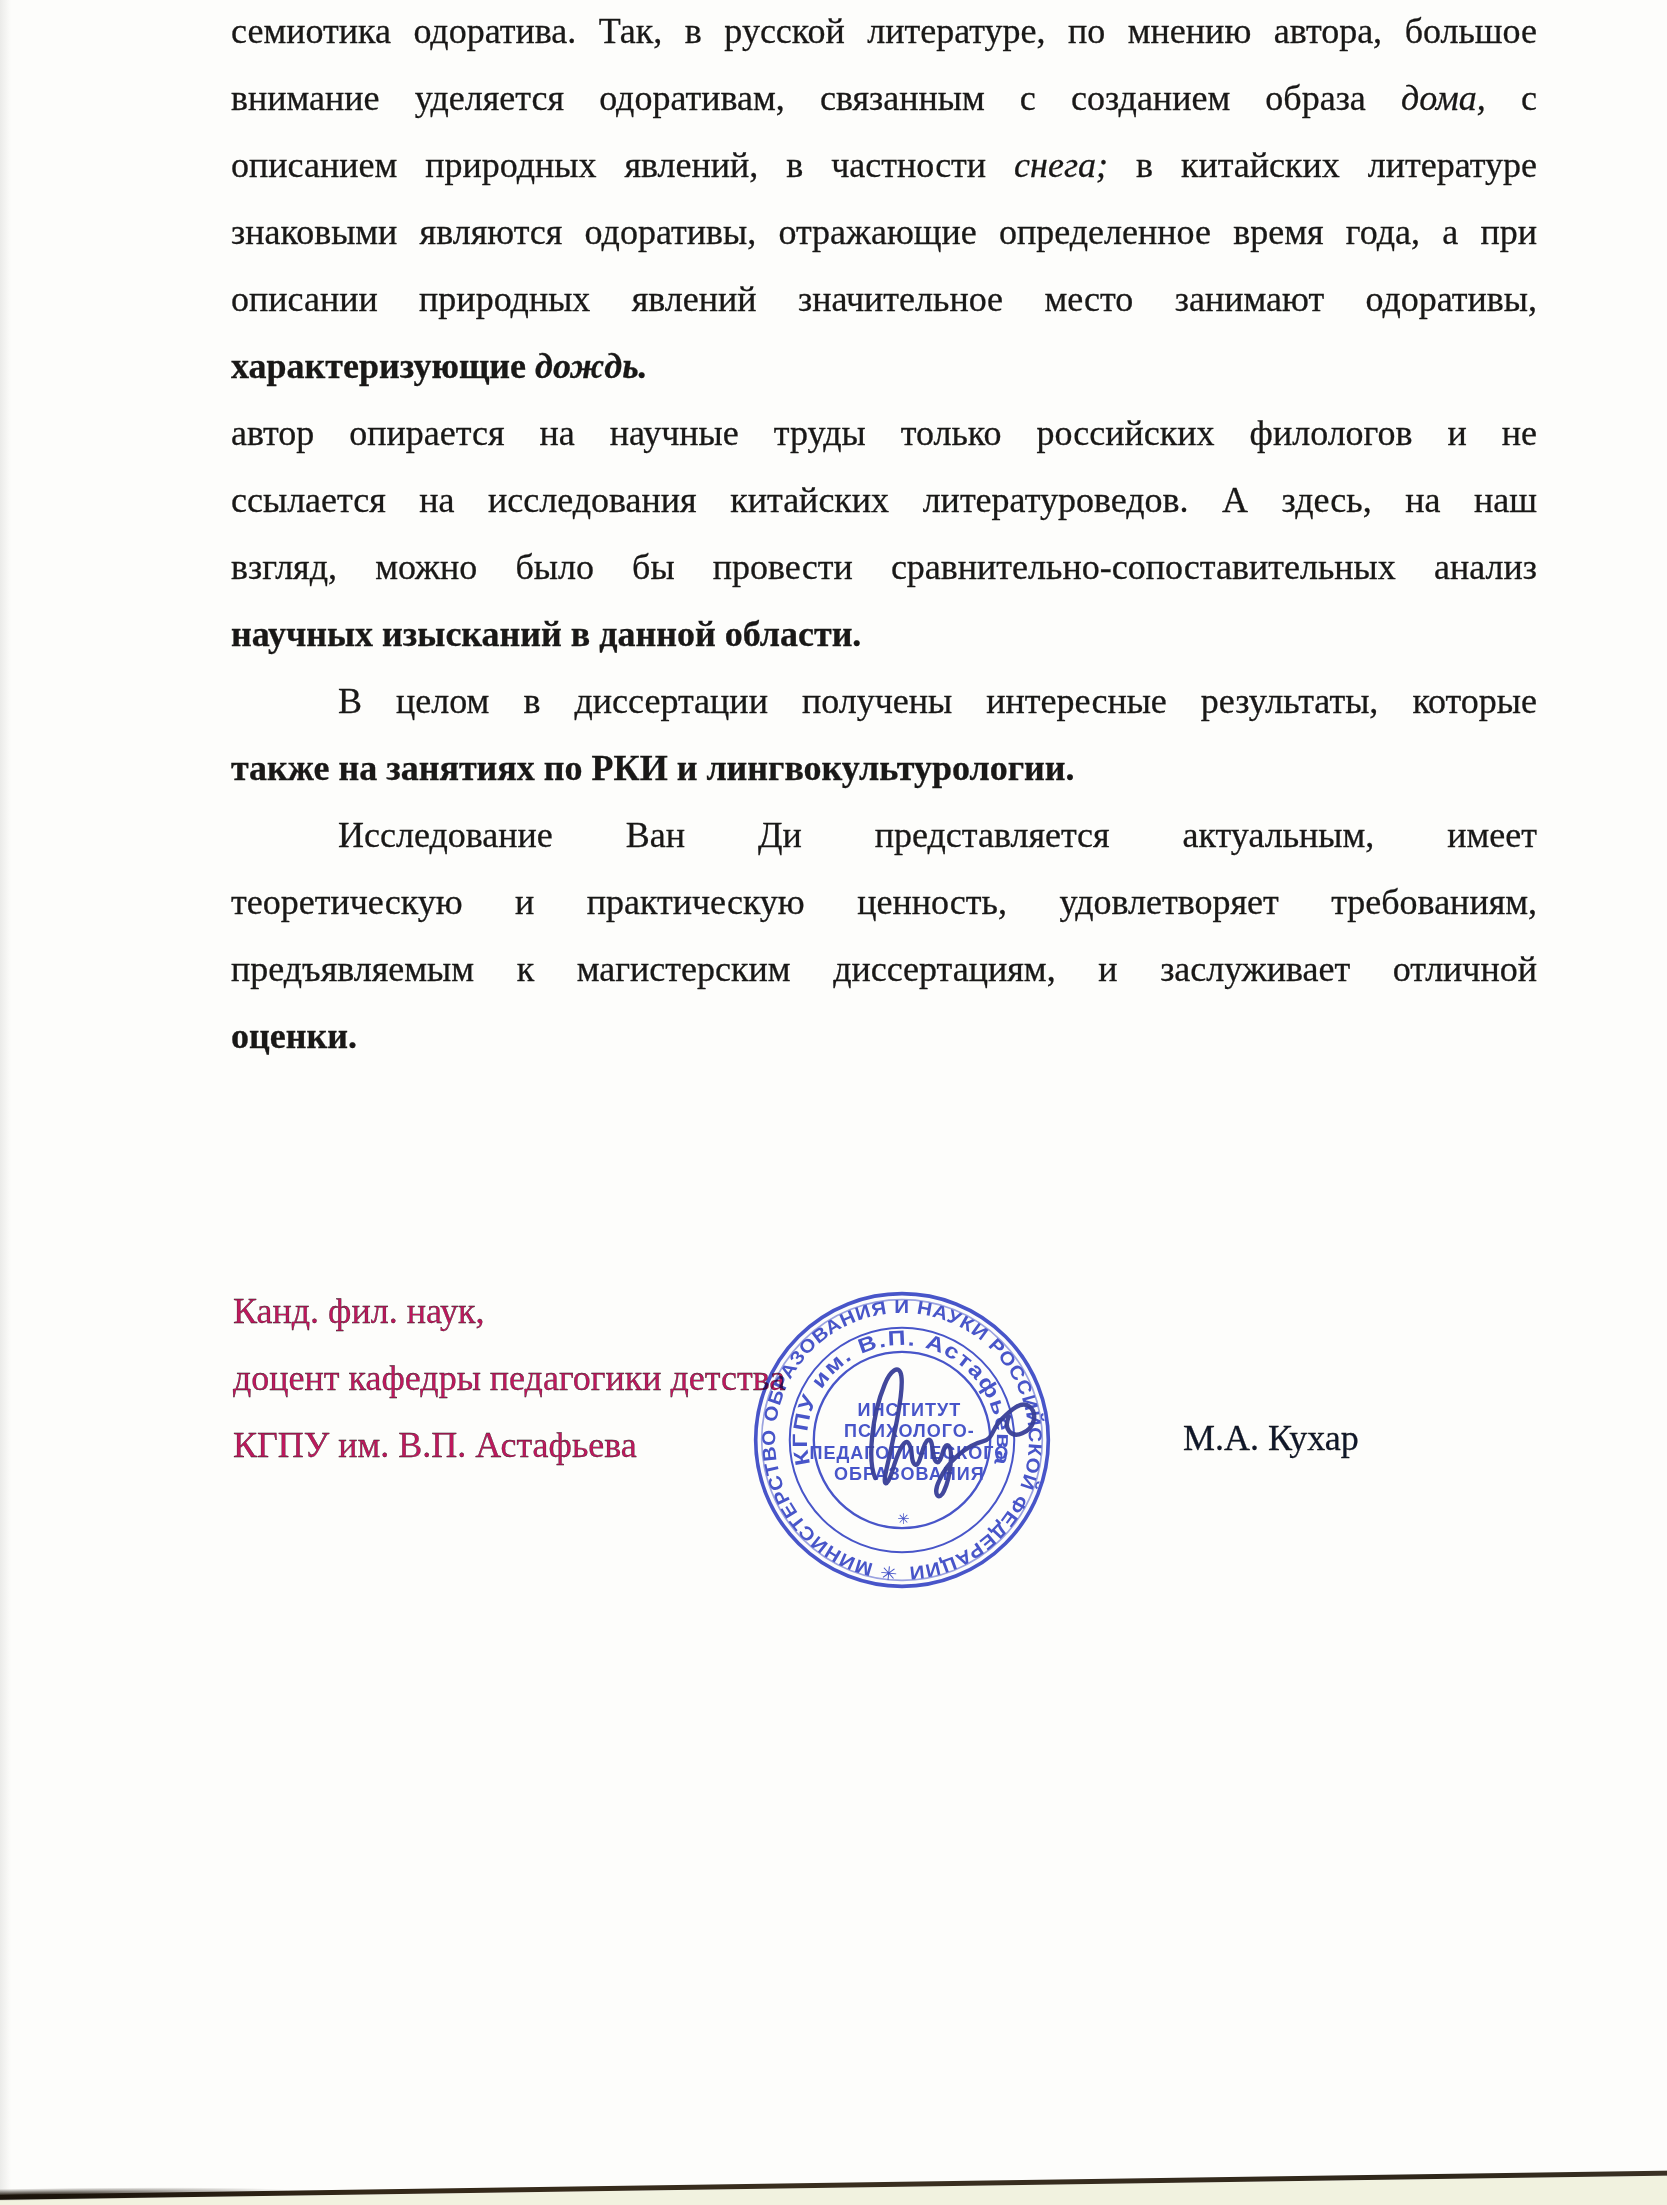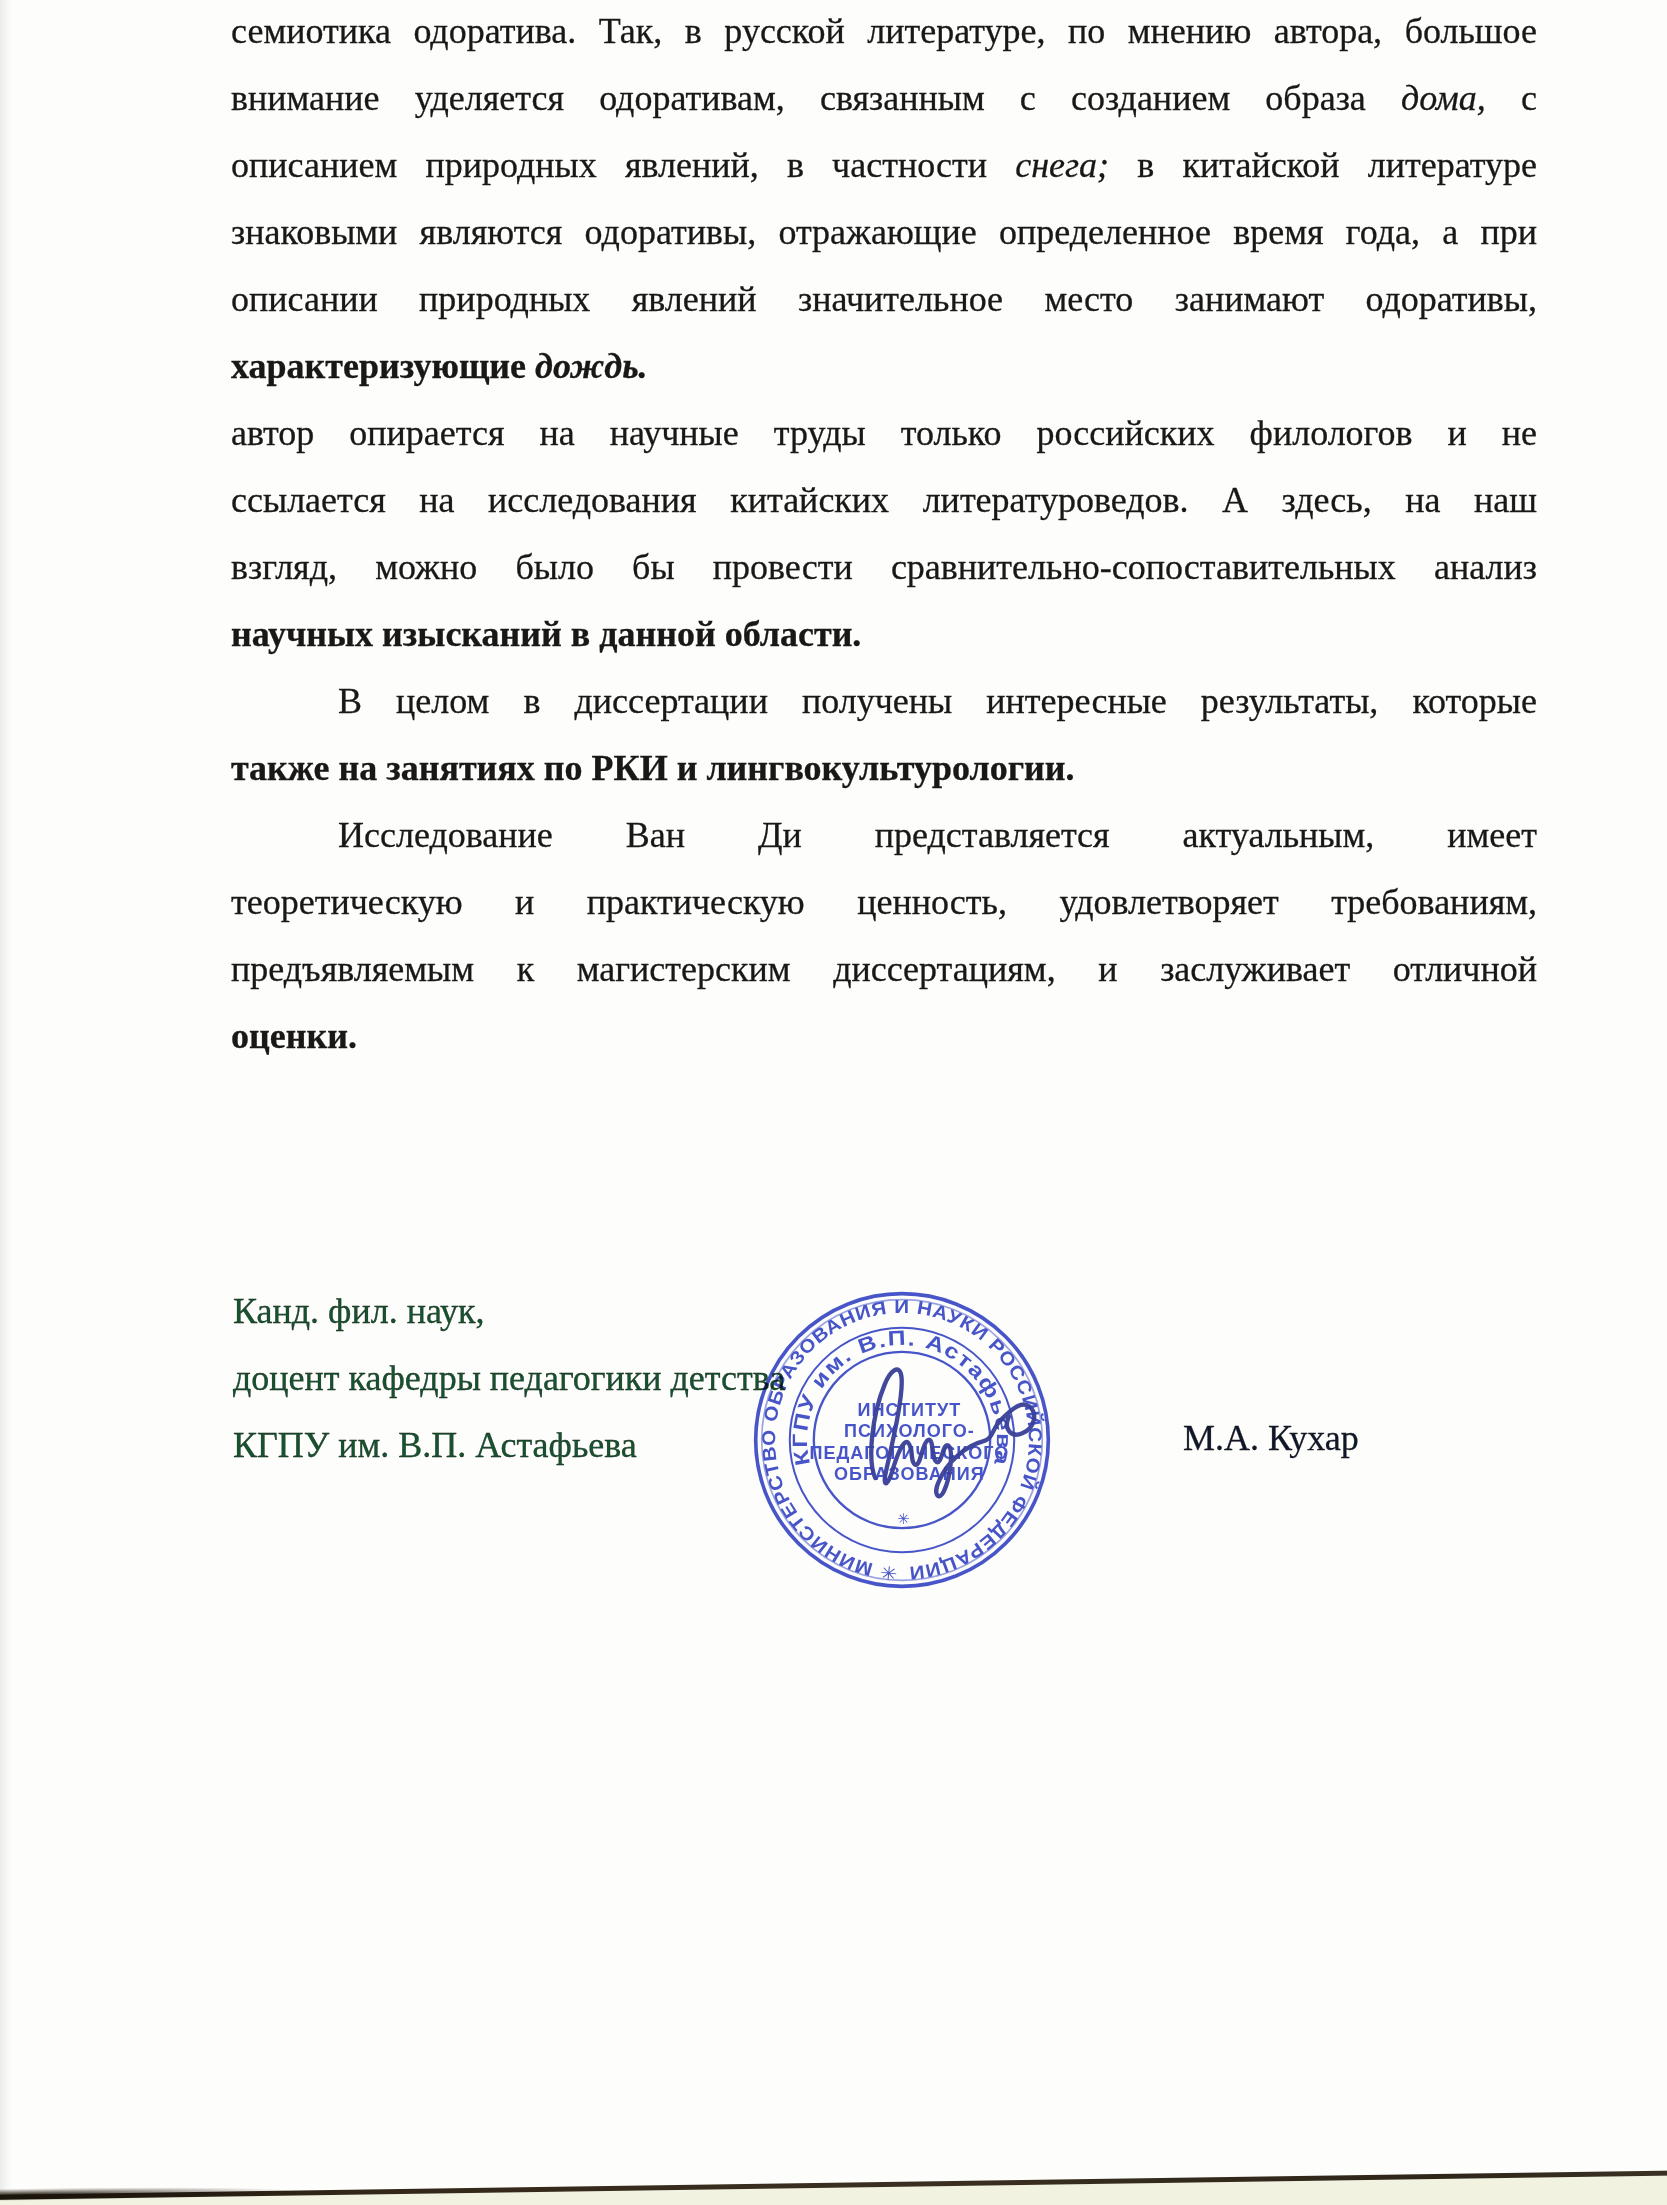--- a/index.html
+++ b/index.html
@@ -29,21 +29,21 @@
     height: 67px; line-height: 67px;
     text-align: justify; text-align-last: justify;
     white-space: normal;
   }
   .ln.last { text-align: left; text-align-last: left; font-weight: bold; }
   .ln.indent { text-indent: 107px; }
   .it { font-style: italic; }
   
   .sig-block {
     position: absolute; left: 233px; top: 1278px; width: 936px;
-    font-size: 36px; line-height: 67px; color: #14532d;
+    font-size: 36px; line-height: 67px; color: #be185d;
     -webkit-text-stroke: 0.3px #191817;
   }
   .reviewer-name {
     position: absolute; left: 1183px; top: 1405px;
     font-size: 36px; line-height: 67px; color: #0f172a;
     -webkit-text-stroke: 0.3px #191817;
   }
   
   .stamp {
     position: absolute; left: 745px; top: 1283px;
@@ -80,21 +80,21 @@
 </style>
 </head>
 <body>
 
 <div class="paper"></div>
 <div class="left-edge-shade"></div>
 
 <div class="text-layer">
   <div class="ln"><span>семиотика одоратива. Так, в русской литературе, по мнению автора, большое</span></div>
   <div class="ln"><span>внимание уделяется одоративам, связанным с созданием образа </span><span class="it">дома,</span><span> с</span></div>
-  <div class="ln"><span>описанием природных явлений, в частности </span><span class="it">снега;</span><span> в китайской литературе</span></div>
+  <div class="ln"><span>описанием природных явлений, в частности </span><span class="it">снега;</span><span> в китайских литературе</span></div>
   <div class="ln"><span>знаковыми являются одоративы, отражающие определенное время года, а при</span></div>
   <div class="ln"><span>описании природных явлений значительное место занимают одоративы,</span></div>
   <div class="ln last"><span>характеризующие </span><span class="it">дождь.</span></div>
   <div class="ln"><span>автор опирается на научные труды только российских филологов и не</span></div>
   <div class="ln"><span>ссылается на исследования китайских литературоведов. А здесь, на наш</span></div>
   <div class="ln"><span>взгляд, можно было бы провести сравнительно-сопоставительных анализ</span></div>
   <div class="ln last"><span>научных изысканий в данной области.</span></div>
   <div class="ln indent"><span>В целом в диссертации получены интересные результаты, которые</span></div>
   <div class="ln last"><span>также на занятиях по РКИ и лингвокультурологии.</span></div>
   <div class="ln indent"><span>Исследование Ван Ди представляется актуальным, имеет</span></div>

